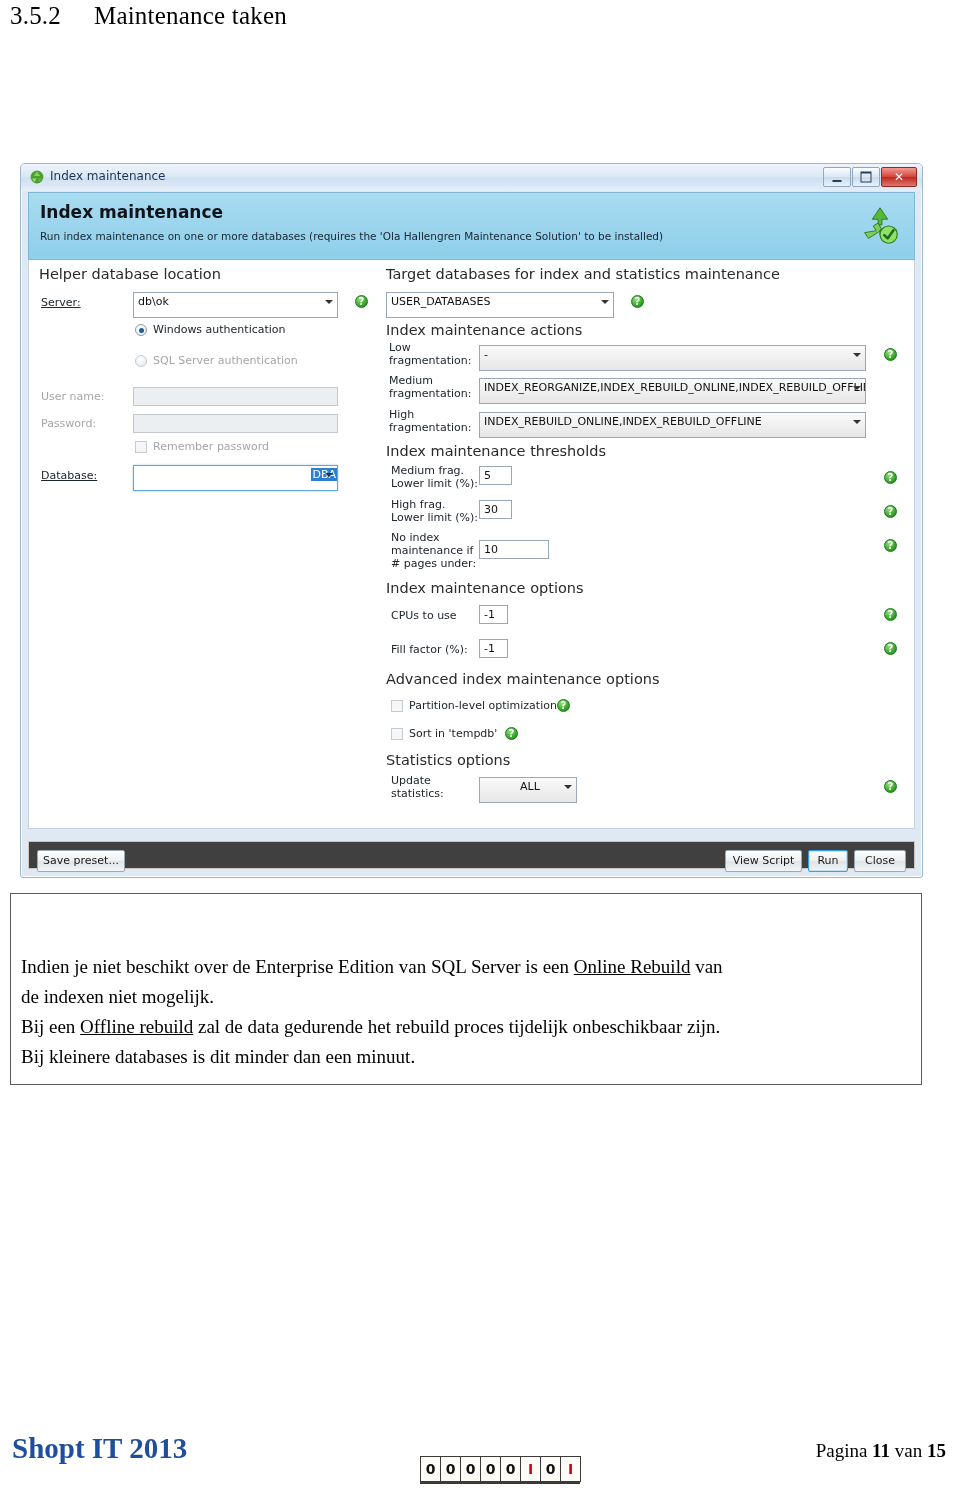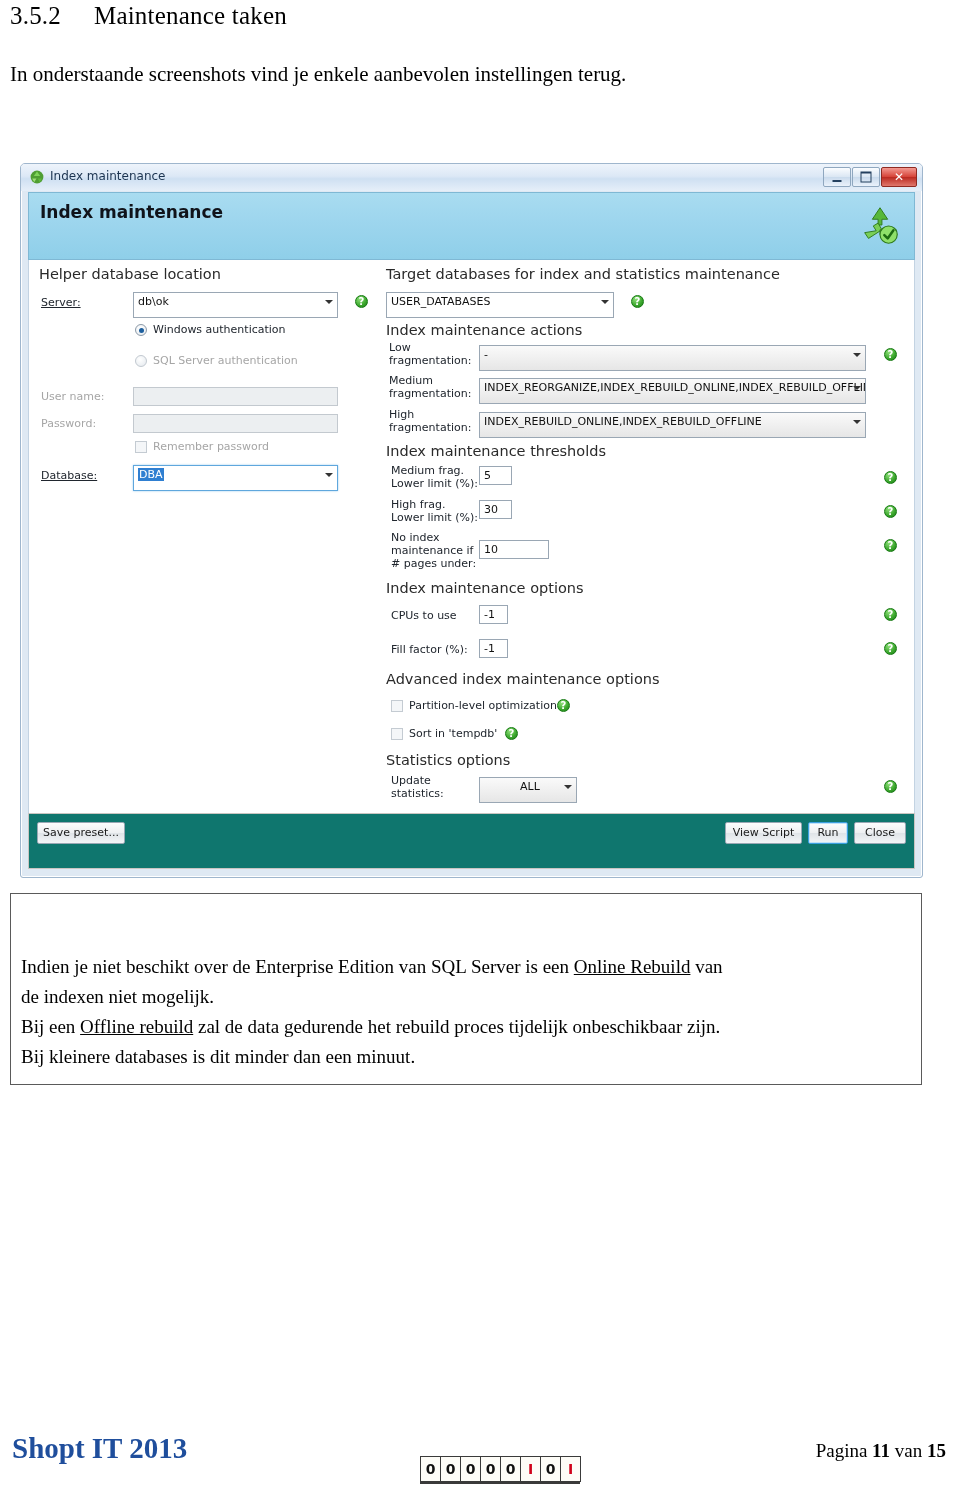--- a/index.html
+++ b/index.html
@@ -58,42 +58,42 @@
   }
   .banner h1{margin:0;position:absolute;left:11px;top:9px;font-size:17px;font-weight:bold;color:#10131a;}
   .banner p{margin:0;position:absolute;left:11px;top:37px;font-size:10.5px;color:#1a2430;white-space:nowrap;}
   .banner-ico{position:absolute;right:11px;top:9px;width:46px;height:46px;}
 
   .body-area{
     position:absolute;left:7px;top:96px;right:7px;bottom:48px;
     background:#ffffff;border:1px solid #c3d3e2;border-top:none;box-sizing:border-box;
   }
   .footbar{
-    position:absolute;left:7px;right:7px;bottom:8px;height:56px;
-    background:#0f766e;border:1px solid #c9c5c1;box-sizing:border-box;
+    position:absolute;left:7px;right:7px;bottom:8px;height:28px;
+    background:#404040;border:1px solid #c9c5c1;box-sizing:border-box;
   }
 
   
   .secthead{position:absolute;font-size:14.5px;color:#2a2a2a;white-space:nowrap;}
   .lbl{position:absolute;font-size:11px;color:#20262e;white-space:nowrap;}
   .lbl.dim{color:#a6a6a6;}
   .u{text-decoration:underline;}
 
   .combo{
     position:absolute;height:26px;box-sizing:border-box;
     border:1px solid #9aa7b4;background:#fff;
     font-size:11px;color:#111;line-height:17px;padding-left:4px;
     white-space:nowrap;overflow:hidden;
   }
   .combo.gray{background:linear-gradient(to bottom,#fafafa,#e6e6e6);}
   .combo .arrow{
     position:absolute;right:4px;top:7px;width:0;height:0;
     border-left:4px solid transparent;border-right:4px solid transparent;border-top:4px solid #333;
   }
-  .combo.focus{border-color:#5fa7dd;box-shadow:0 0 2px #9ecdf0;}
+  .combo.focus{border-color:#5fa7dd;box-shadow:0 0 2px #9ecdf0;text-align:right;}
   .sel{background:#2f7fd1;color:#fff;padding:0 1px;}
 
   .txtbox{
     position:absolute;height:19px;box-sizing:border-box;
     border:1px solid #9aa7b4;background:#fff;
     font-size:11px;color:#111;line-height:17px;padding-left:4px;
     white-space:nowrap;overflow:hidden;
   }
   .txtbox.disabled{background:#eceff1;border-color:#c3c9cf;}
 
@@ -146,21 +146,20 @@
   .counter-underline{position:absolute;left:420px;top:1482px;width:160px;height:2px;background:#3a3a3a;}
 </style>
 </head>
 <body>
 
 <div class="page">
 
   <div class="doc-head">
     <span class="num">3.5.2</span><span>Maintenance taken</span>
   </div>
-  <div class="doc-intro">In onderstaande screenshots vind je enkele aanbevolen instellingen terug.</div>
 
   <div class="win">
 
     <div class="titlebar">
       <svg class="title-ico" viewBox="0 0 16 16">
         <circle cx="8" cy="8" r="6.4" fill="#4f9e33"></circle>
         <path d="M8 2.4 L11.2 7 L4.8 7 Z" fill="#7fd45a"></path>
         <path d="M3.2 9.6 L7.5 9.6 L5.2 13.2 Z" fill="#9ede78"></path>
         <path d="M12.8 9.6 L8.6 9.6 L10.8 13.2 Z" fill="#5eb83c"></path>
       </svg>
@@ -173,20 +172,21 @@
             <i></i>
           </div>
         <div class="wbtn close">
             <i>✕</i>
           </div>
       </div>
     </div>
 
     <div class="banner">
       <h1>Index maintenance</h1>
+      <p>Run index maintenance on one or more databases (requires the 'Ola Hallengren Maintenance Solution' to be installed)</p>
       <svg class="banner-ico" viewBox="0 0 48 48">
         <path d="M24 6 L32 18 L26 18 L26 24 L22 24 L22 18 L16 18 Z" fill="#57b83a" stroke="#2f7a1d" stroke-width="1"></path>
         <path d="M8 32 L20 30 L17 25 L22 22 L26 29 L12 38 Z" fill="#79cf57" stroke="#2f7a1d" stroke-width="1"></path>
         <path d="M41 30 L30 40 L30 34 L24 34 L24 29 L41 29 Z" fill="#4ea830" stroke="#2f7a1d" stroke-width="1"></path>
         <circle cx="33" cy="34" r="9" fill="#8fe06a" stroke="#2f7a1d" stroke-width="1.2"></circle>
         <path d="M28.5 34.5 L32 38 L38 29.5" fill="none" stroke="#1d6b12" stroke-width="2.6" stroke-linecap="round" stroke-linejoin="round"></path>
       </svg>
     </div>
 
     <div class="body-area">

